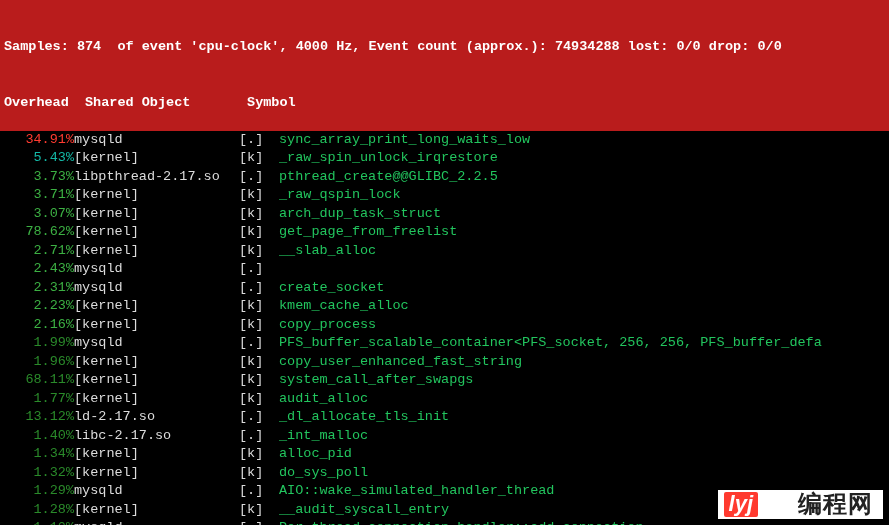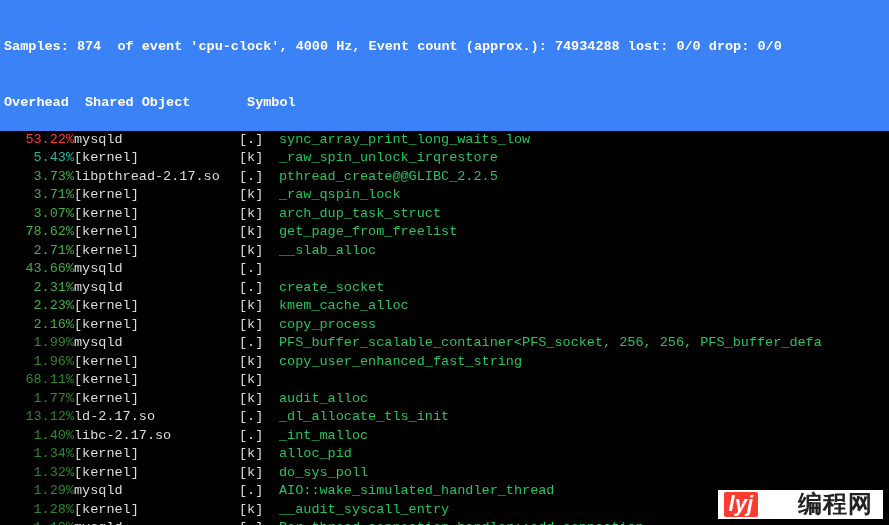--- a/index.html
+++ b/index.html
@@ -8,21 +8,21 @@
       font-family: "Courier New", monospace;
       font-size: 13.5px;
       line-height: 18.5px;
       width: 889px;
       height: 525px;
       overflow: hidden;
       position: relative;
       color: #dcdcdc;
     }
     .header {
-      background: #3b82f6;
+      background: #b91c1c;
       color: #fff;
       padding: 1px 20px 0 4px;
       white-space: pre;
       font-weight: bold;
     }
     .header-line { display: block; }
     .rows { padding: 0 4px; }
     .row { white-space: pre; display: flex; }
     .overhead { display: inline-block; width: 70px; text-align: right; }
     .shared  { display: inline-block; width: 165px; color: #dcdcdc; }
@@ -63,34 +63,34 @@
   </style>
 </head>
 <body>
 
 <div class="header">
   <span class="header-line">Samples: 874  of event 'cpu-clock', 4000 Hz, Event count (approx.): 74934288 lost: 0/0 drop: 0/0</span>
   <span class="header-line"><span>Overhead</span>  <span>Shared Object</span>       <span>Symbol</span></span>
 </div>
 
 <div class="rows" id="rows">
-    <div class="row"><span class="overhead c-red">53.22%</span>  <span class="shared">mysqld</span><span class="flag">[.]</span><span class="symbol">sync_array_print_long_waits_low</span></div>
+    <div class="row"><span class="overhead c-red">34.91%</span>  <span class="shared">mysqld</span><span class="flag">[.]</span><span class="symbol">sync_array_print_long_waits_low</span></div>
     <div class="row"><span class="overhead c-brown">5.43%</span>  <span class="shared">[kernel]</span><span class="flag">[k]</span><span class="symbol">_raw_spin_unlock_irqrestore</span></div>
     <div class="row"><span class="overhead c-green1">3.73%</span>  <span class="shared">libpthread-2.17.so</span><span class="flag">[.]</span><span class="symbol">pthread_create@@GLIBC_2.2.5</span></div>
     <div class="row"><span class="overhead c-green1">3.71%</span>  <span class="shared">[kernel]</span><span class="flag">[k]</span><span class="symbol">_raw_qspin_lock</span></div>
     <div class="row"><span class="overhead c-green1">3.07%</span>  <span class="shared">[kernel]</span><span class="flag">[k]</span><span class="symbol">arch_dup_task_struct</span></div>
     <div class="row"><span class="overhead c-green1">78.62%</span>  <span class="shared">[kernel]</span><span class="flag">[k]</span><span class="symbol">get_page_from_freelist</span></div>
     <div class="row"><span class="overhead c-green1">2.71%</span>  <span class="shared">[kernel]</span><span class="flag">[k]</span><span class="symbol">__slab_alloc</span></div>
-    <div class="row"><span class="overhead c-green1">43.66%</span>  <span class="shared">mysqld</span><span class="flag">[.]</span></div>
+    <div class="row"><span class="overhead c-green1">2.43%</span>  <span class="shared">mysqld</span><span class="flag">[.]</span></div>
     <div class="row"><span class="overhead c-green1">2.31%</span>  <span class="shared">mysqld</span><span class="flag">[.]</span><span class="symbol">create_socket</span></div>
     <div class="row"><span class="overhead c-green1">2.23%</span>  <span class="shared">[kernel]</span><span class="flag">[k]</span><span class="symbol">kmem_cache_alloc</span></div>
     <div class="row"><span class="overhead c-green1">2.16%</span>  <span class="shared">[kernel]</span><span class="flag">[k]</span><span class="symbol">copy_process</span></div>
     <div class="row"><span class="overhead c-green2">1.99%</span>  <span class="shared">mysqld</span><span class="flag">[.]</span><span class="symbol">PFS_buffer_scalable_container&lt;PFS_socket, 256, 256, PFS_buffer_defa</span></div>
     <div class="row"><span class="overhead c-green2">1.96%</span>  <span class="shared">[kernel]</span><span class="flag">[k]</span><span class="symbol">copy_user_enhanced_fast_string</span></div>
-    <div class="row"><span class="overhead c-green2">68.11%</span>  <span class="shared">[kernel]</span><span class="flag">[k]</span></div>
+    <div class="row"><span class="overhead c-green2">68.11%</span>  <span class="shared">[kernel]</span><span class="flag">[k]</span><span class="symbol">system_call_after_swapgs</span></div>
     <div class="row"><span class="overhead c-green2">1.77%</span>  <span class="shared">[kernel]</span><span class="flag">[k]</span><span class="symbol">audit_alloc</span></div>
     <div class="row"><span class="overhead c-green2">13.12%</span>  <span class="shared">ld-2.17.so</span><span class="flag">[.]</span><span class="symbol">_dl_allocate_tls_init</span></div>
     <div class="row"><span class="overhead c-green2">1.40%</span>  <span class="shared">libc-2.17.so</span><span class="flag">[.]</span><span class="symbol">_int_malloc</span></div>
     <div class="row"><span class="overhead c-green2">1.34%</span>  <span class="shared">[kernel]</span><span class="flag">[k]</span><span class="symbol">alloc_pid</span></div>
     <div class="row"><span class="overhead c-green2">1.32%</span>  <span class="shared">[kernel]</span><span class="flag">[k]</span><span class="symbol">do_sys_poll</span></div>
     <div class="row"><span class="overhead c-green2">1.29%</span>  <span class="shared">mysqld</span><span class="flag">[.]</span><span class="symbol">AIO::wake_simulated_handler_thread</span></div>
     <div class="row"><span class="overhead c-green2">1.28%</span>  <span class="shared">[kernel]</span><span class="flag">[k]</span><span class="symbol">__audit_syscall_entry</span></div>
     <div class="row"><span class="overhead c-green2">1.10%</span>  <span class="shared">mysqld</span><span class="flag">[.]</span><span class="symbol">Per_thread_connection_handler::add_connection</span></div>
   </div>
 

